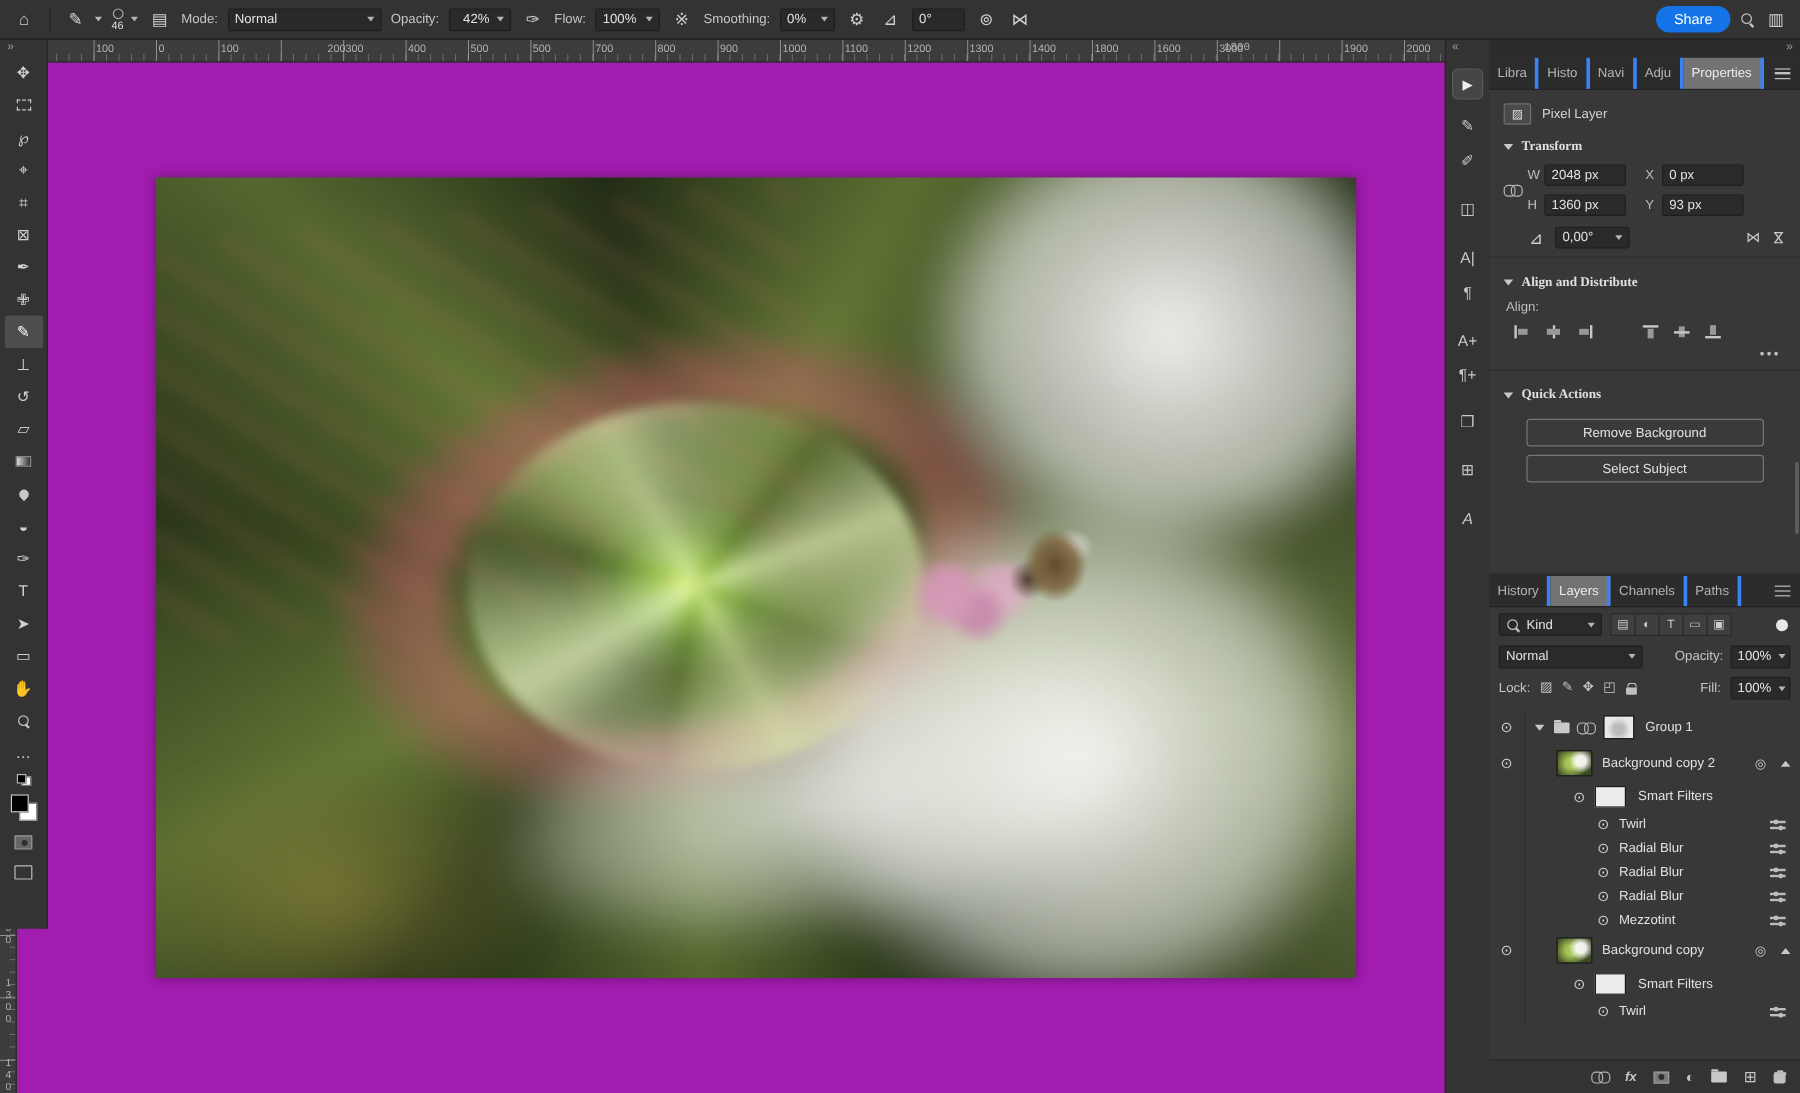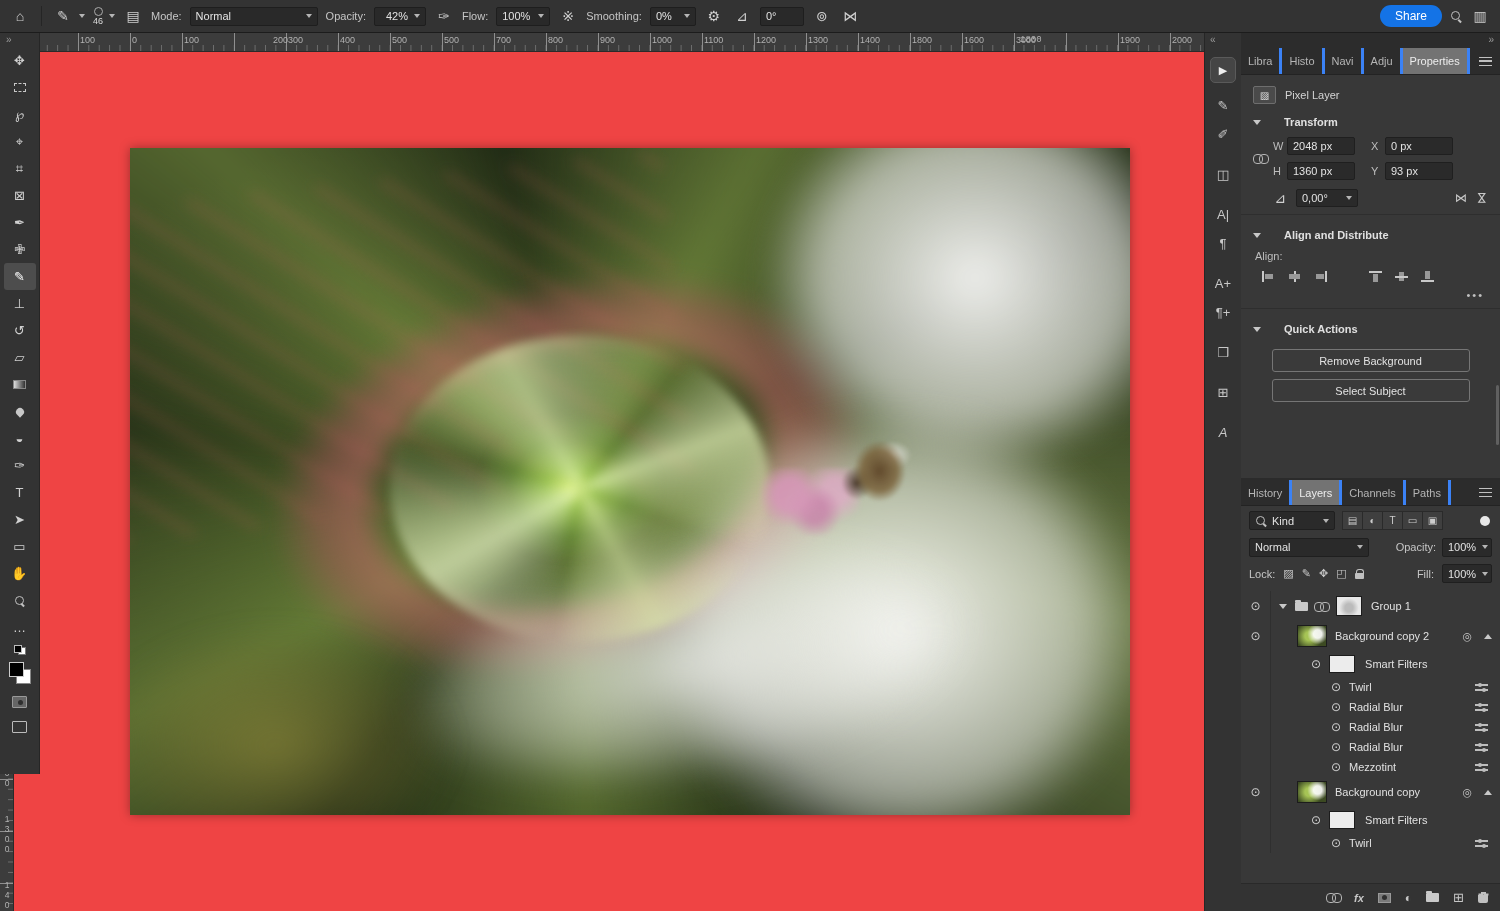--- a/index.html
+++ b/index.html
@@ -38,21 +38,21 @@
 .i-minidefault::before{content:"";position:absolute;left:0;top:0;width:6px;height:6px;background:#000;border:1px solid #bbb;z-index:1;}
 .i-minidefault::after{content:"";position:absolute;right:0;bottom:0;width:6px;height:6px;background:#fff;border:1px solid #777;}
 .i-swatches{width:24px;height:24px;position:relative;margin:4px 0;}
 .i-swatches::before{content:"";position:absolute;left:1px;top:1px;width:13px;height:13px;background:#000;border:1px solid #ccc;z-index:1;}
 .i-swatches::after{content:"";position:absolute;right:1px;bottom:1px;width:13px;height:13px;background:#fff;border:1px solid #888;}
 .i-qmask{width:15px;height:12px;background:#666;border:1px solid #999;border-radius:1px;position:relative;margin:7px 0;}
 .i-qmask::before{content:"";position:absolute;left:4.5px;top:3px;width:5px;height:5px;border-radius:50%;background:#2e2e2e;}
 .i-screen{width:15px;height:12px;border:1.5px solid #bbb;border-radius:1px;margin:6px 0;}
 
 
-.doc-area{position:absolute;left:0;top:33px;width:1204px;height:878px;background:#ef4444;}
+.doc-area{position:absolute;left:0;top:33px;width:1204px;height:878px;background:#a21caf;}
 .ruler-h{position:absolute;left:0;top:0;width:1204px;height:19px;background-color:#3c3c3c;border-bottom:1px solid #2a2a2a;
  background-image:linear-gradient(90deg,#8f8f8f 0,#8f8f8f 1px,transparent 1px),
   linear-gradient(90deg,#6e6e6e 0,#6e6e6e 1px,transparent 1px);
  background-size:52px 100%,10.4px 35%;background-position:26px 0,26px 100%;background-repeat:repeat-x;z-index:6;}
 .rh-label{position:absolute;top:2px;font-size:9px;color:#b2b2b2;}
 .ruler-v{position:absolute;left:0;top:19px;width:14px;height:859px;background-color:#3c3c3c;border-right:1px solid #2a2a2a;
  background-image:linear-gradient(0deg,#8f8f8f 0,#8f8f8f 1px,transparent 1px),
   linear-gradient(0deg,#6e6e6e 0,#6e6e6e 1px,transparent 1px);
  background-size:100% 52px,35% 10.4px;background-position:0 0,100% 0;background-repeat:repeat-y;z-index:5;}
 .rv-label{position:absolute;left:2px;width:10px;font-size:8.5px;line-height:10px;color:#b2b2b2;white-space:pre-line;text-align:center;}
@@ -88,21 +88,21 @@
 .dock-top .dchev{position:absolute;right:6px;top:1px;color:#9a9a9a;font-size:10px;}
 .ptabs{display:flex;height:27px;background:#2c2c2c;align-items:stretch;border-bottom:1px solid #232323;}
 .ptab{padding:0 7px;display:flex;align-items:center;color:#b5b5b5;border-right:3px solid #3b82f6;white-space:nowrap;overflow:hidden;}
 .ptab.active{background:#737373;color:#ededed;}
 .ptab-menu{margin-left:auto;display:flex;align-items:center;padding:0 8px;}
 .i-menu{width:13px;height:9px;border-top:1.5px solid #c0c0c0;border-bottom:1.5px solid #c0c0c0;position:relative;}
 .i-menu::before{content:"";position:absolute;left:0;right:0;top:2.5px;height:1.5px;background:#c0c0c0;}
 .prop-body{padding:6px 12px 0 12px;position:relative;}
 .pix-row{display:flex;align-items:center;gap:9px;height:28px;}
 .pix-thumb{width:23px;height:18px;background:#4a4a4a;border:1px solid #6e6e6e;border-radius:2px;display:flex;align-items:center;justify-content:center;font-size:10px;color:#ddd;}
-.sec-head{display:flex;align-items:center;gap:23px;height:26px;color:#e0e0e0;font-weight:bold;}
+.sec-head{display:flex;align-items:center;gap:7px;height:26px;color:#e0e0e0;font-weight:bold;font-family:Liberation Serif, serif;}
 .tf-grid{display:grid;grid-template-columns:20px 14px 68px 16px 14px 68px;row-gap:7px;align-items:center;margin:2px 0 4px 0;}
 .tf-label{color:#bdbdbd;text-align:left;}
 .tf-field{background:#2a2a2a;border:1px solid #1f1f1f;border-radius:2px;height:18px;display:flex;align-items:center;padding:0 5px;color:#e2e2e2;}
 .i-link{width:14px;height:9px;position:relative;}
 .i-link::before,.i-link::after{content:"";position:absolute;top:0;width:8px;height:8px;border:1.5px solid #b5b5b5;border-radius:4px;}
 .i-link::before{left:0;}.i-link::after{left:6px;}
 .link-cell{grid-row:1/3;display:flex;align-items:center;}
 .tf-angle{display:flex;align-items:center;gap:9px;margin:9px 0 6px 20px;}
 .tf-angle .af{width:62px;justify-content:space-between;}
 .flip{color:#c8c8c8;font-size:12px;}

